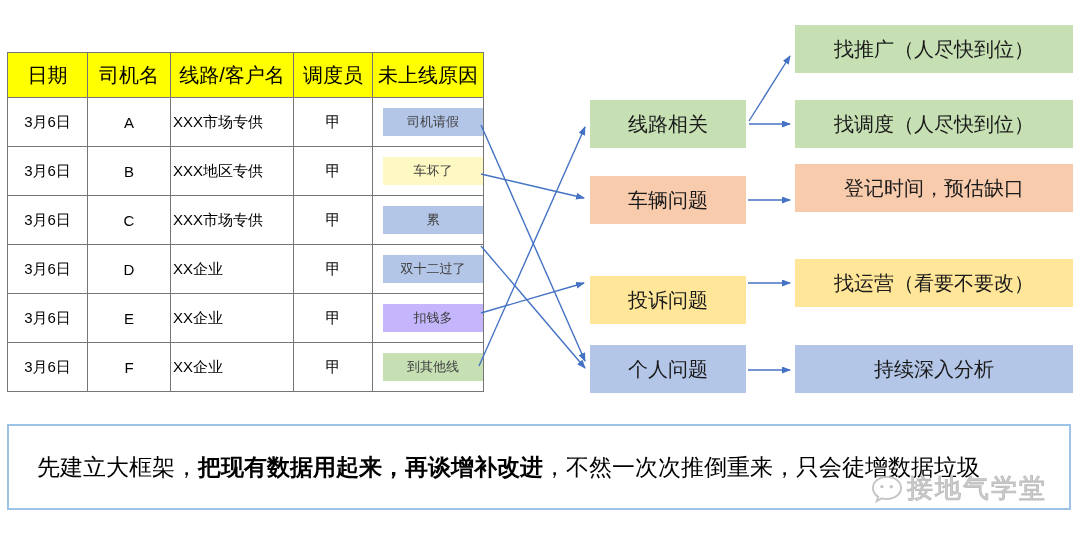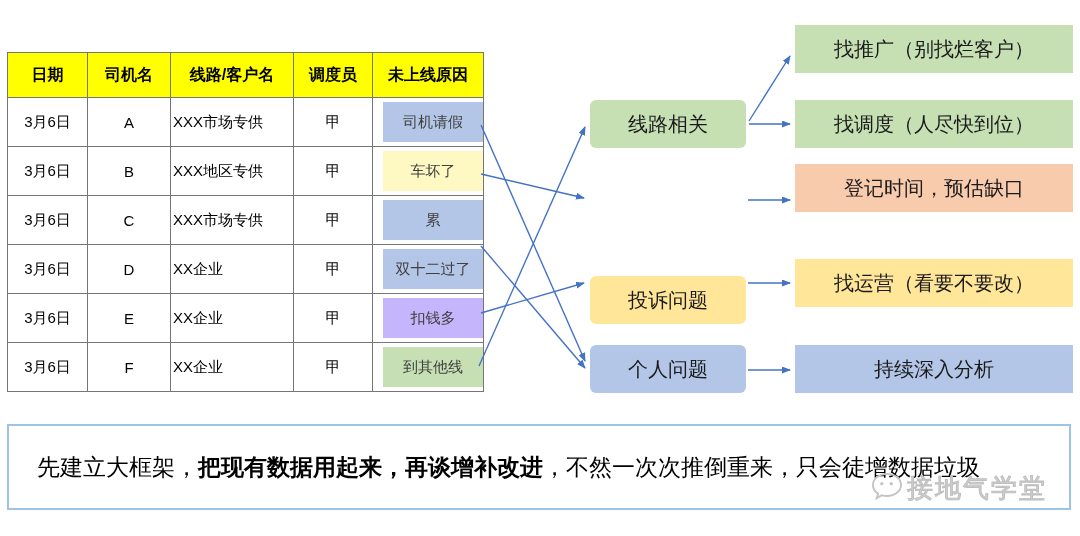--- a/index.html
+++ b/index.html
@@ -7,47 +7,47 @@
     position:relative;width:1080px;height:536px;background:#ffffff;overflow:hidden;
     font-family:"Liberation Sans","DejaVu Sans",sans-serif;color:#000;
   }
   
   #tbl{
     position:absolute;left:7px;top:52px;border-collapse:collapse;table-layout:fixed;
   }
   #tbl th,#tbl td{border:1px solid #767676;padding:0;font-weight:normal;}
   #tbl thead tr{height:45px;}
   #tbl tbody tr{height:49px;}
-  #tbl th{background:#ffff00;font-size:16px;text-align:center;font-weight:bold;}
+  #tbl th{background:#ffff00;font-size:20px;text-align:center;}
   #tbl td{font-size:15px;}
   #tbl td.c{text-align:center;}
   #tbl td.l{text-align:left;padding-left:2px;}
   td.reason-cell{vertical-align:middle;}
   .hl{
-    margin:4px 0 4px 10px;height:40px;display:flex;align-items:center;justify-content:center;
-    font-size:15px;color:#404040;
+    margin:4px 0 4px 10px;height:28px;display:flex;align-items:center;justify-content:center;
+    font-size:13px;color:#404040;
   }
   
   .box{
     position:absolute;height:48px;display:flex;align-items:center;justify-content:center;
     font-size:20px;color:#1a1a1a;
   }
-  .cat{left:590px;width:156px;border-radius:6px;}
+  .cat{left:590px;width:156px;}
   .act{left:795px;width:278px;}
   
   #arrow-layer{position:absolute;left:0;top:0;width:1080px;height:536px;pointer-events:none;}
   
   #banner{
     position:absolute;left:7px;top:424px;width:1064px;height:86px;box-sizing:border-box;
     border:2px solid #9dc3e6;background:#ffffff;display:flex;align-items:center;
     padding-left:28px;font-size:23px;white-space:nowrap;
   }
   #banner .b{font-weight:bold;}
   #watermark{
-    position:absolute;right:22px;bottom:2px;display:flex;align-items:flex-start;gap:3px;
+    position:absolute;right:22px;bottom:2px;display:flex;align-items:center;gap:3px;
     font-size:26px;color:#cfcfcf;-webkit-text-stroke:1px #bfbfbf;letter-spacing:2px;
   }
   #watermark svg{-webkit-text-stroke:0;}
 </style>
 </head>
 <body>
 
 <div id="stage">
 
   <table id="tbl">
@@ -119,24 +119,25 @@
         <td class="l">XX企业</td>
         <td class="c">甲</td>
         <td class="reason-cell">
           <div class="hl" style="background-color: rgb(198, 224, 180);">到其他线</div>
         </td>
       </tr>
     </tbody>
   </table>
 
   <div class="box cat" style="top: 100px; background-color: rgb(198, 224, 180);">线路相关</div>
+  <div class="box cat" style="top: 176px; background-color: rgb(248, 203, 173);">车辆问题</div>
   <div class="box cat" style="top: 259px; background-color: rgb(255, 230, 153); margin-top: 17px;">投诉问题</div>
   <div class="box cat" style="top: 345px; background-color: rgb(180, 198, 231);">个人问题</div>
 
-  <div class="box act" style="top: 25px; background-color: rgb(198, 224, 180);">找推广（别找烂客户）</div>
+  <div class="box act" style="top: 25px; background-color: rgb(198, 224, 180);">找推广（人尽快到位）</div>
   <div class="box act" style="top: 100px; background-color: rgb(198, 224, 180);">找调度（人尽快到位）</div>
   <div class="box act" style="top: 164px; background-color: rgb(248, 203, 173);">登记时间，预估缺口</div>
   <div class="box act" style="top: 345px; background-color: rgb(180, 198, 231);">持续深入分析</div>
   <div class="box act" style="top: 259px; background-color: rgb(255, 230, 153);">找运营（看要不要改）</div>
 
   <svg id="arrow-layer" xmlns="http://www.w3.org/2000/svg">
     <defs>
       <marker id="ah" markerWidth="9" markerHeight="7" refX="8" refY="3.5" orient="auto" markerUnits="userSpaceOnUse">
         <path id="ah-path" d="M0,0 L9,3.5 L0,7 z" fill="#4472C4"></path>
       </marker>

